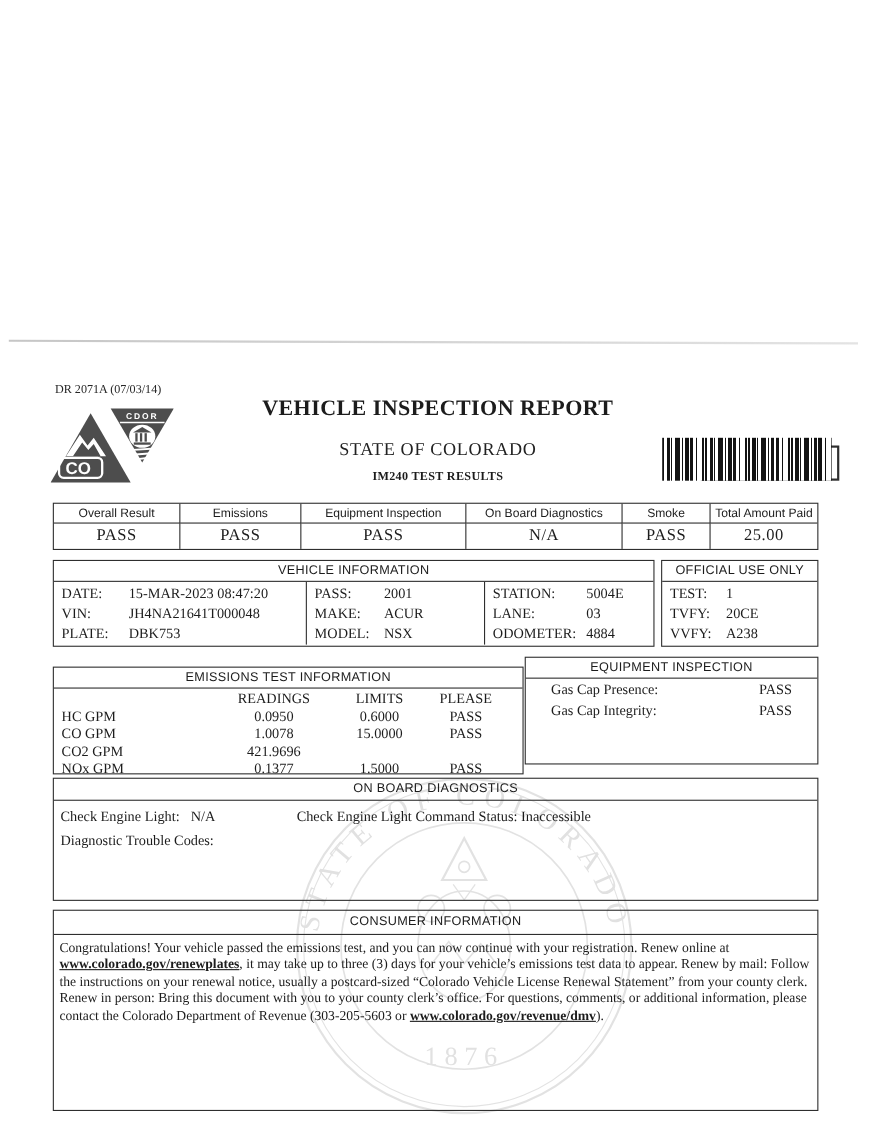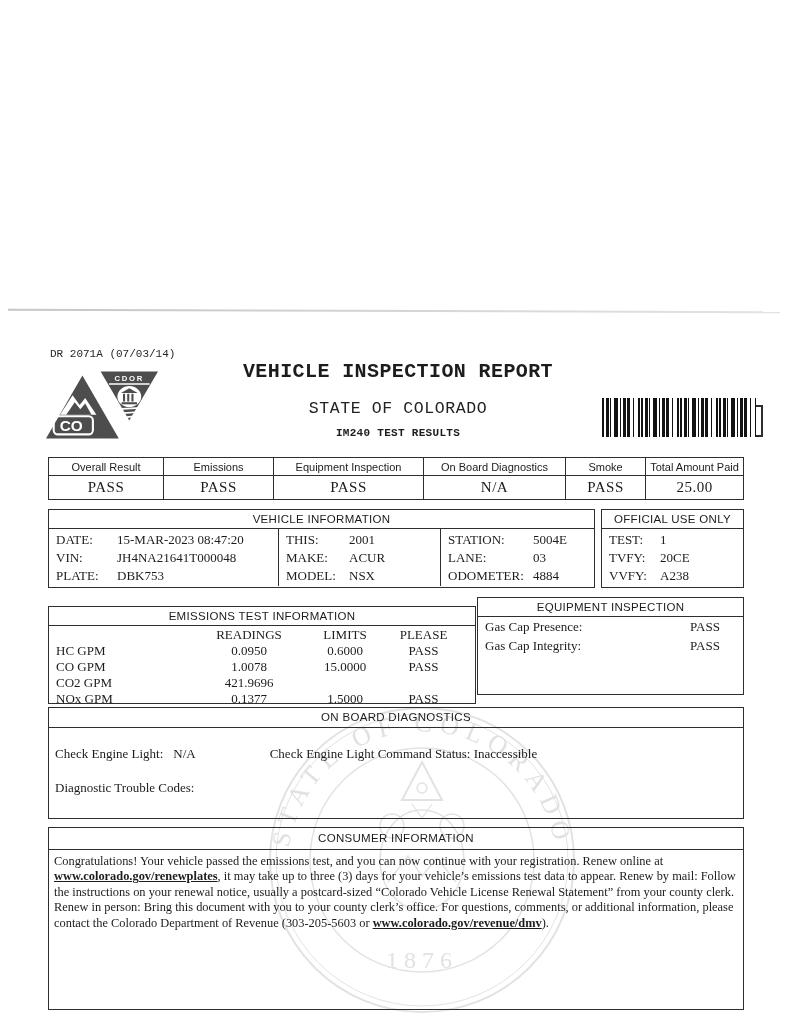--- a/index.html
+++ b/index.html
@@ -1,20 +1,20 @@
 <!DOCTYPE html>
 <html><head>
 <meta charset="utf-8">
 <style>
   html,body{margin:0;padding:0;background:#ffffff;}
   .page{
     position:relative;width:791px;height:1024px;background:#ffffff;
     font-family:"Liberation Serif", serif;color:#1c1c1c;overflow:hidden;
   }
-  .sans{font-family:Liberation Mono, monospace;}
+  .sans{font-family:Liberation Serif, serif;}
   .abs{position:absolute;}
 
   
   .scan-line{left:8px;top:310px;width:772px;height:2px;
     background:linear-gradient(90deg,#c6c6c6,#d6d6d6 55%,#e3e3e3);
     transform:rotate(0.18deg);}
 
   
   .form-number{left:50px;top:348px;font-size:11px;color:#262626;}
   .logo{left:46px;top:369px;width:112px;height:72px;}
@@ -66,28 +66,28 @@
 
   
   .emis-box{left:48px;top:586px;width:426px;height:96px;margin-top:20px;}
   .emis-grid{display:grid;grid-template-columns:134px 132px 60px 97px;font-size:13px;line-height:15px;padding-top:1px;}
   .emis-grid .c{text-align:center;}
   .emis-grid .l{padding-left:7px;}
   .emis-head{font-size:13px;}
 
   
   .equip-box{left:477px;top:597px;width:265px;height:96px;}
-  .equip-row{display:flex;font-size:13px;line-height:19px;padding-top:0;}
+  .equip-row{display:flex;font-size:13px;line-height:19px;padding-top:0;margin-left:16px;}
   .equip-row .lbl{padding-left:7px;}
   .equip-row .val{margin-left:auto;width:76px;text-align:center;}
 
   
   .obd-box{left:48px;top:707px;width:694px;height:110px;}
   .obd-box .box-title{height:19px;line-height:19px;}
-  .obd-line{display:flex;font-size:13px;line-height:16px;padding-left:6px;margin-top:18px;}
+  .obd-line{display:flex;font-size:13px;line-height:16px;padding-left:6px;margin-top:6px;}
   .obd-line .cel-val{margin-left:10px;}
   .obd-line .cmd{margin-left:74px;}
 
   
   .cons-box{left:48px;top:827px;width:694px;height:181px;}
   .cons-box .box-title{height:21px;line-height:21px;}
   .cons-p{font-size:12.4px;line-height:15.4px;margin:4px 6px 0 5px;}
   .cons-p2{margin-top:12px;}
   .cons-link{font-weight:bold;text-decoration:underline;}
 
@@ -186,21 +186,21 @@
             <span class="lbl">VIN:</span>
             <span>JH4NA21641T000048</span>
           </div>
         <div class="field-row">
             <span class="lbl">PLATE:</span>
             <span>DBK753</span>
           </div>
       </div>
       <div class="veh-col veh-col2">
         <div class="field-row">
-            <span class="lbl">THIS:</span>
+            <span class="lbl">PASS:</span>
             <span>2001</span>
           </div>
         <div class="field-row">
             <span class="lbl">MAKE:</span>
             <span>ACUR</span>
           </div>
         <div class="field-row">
             <span class="lbl">MODEL:</span>
             <span>NSX</span>
           </div>

